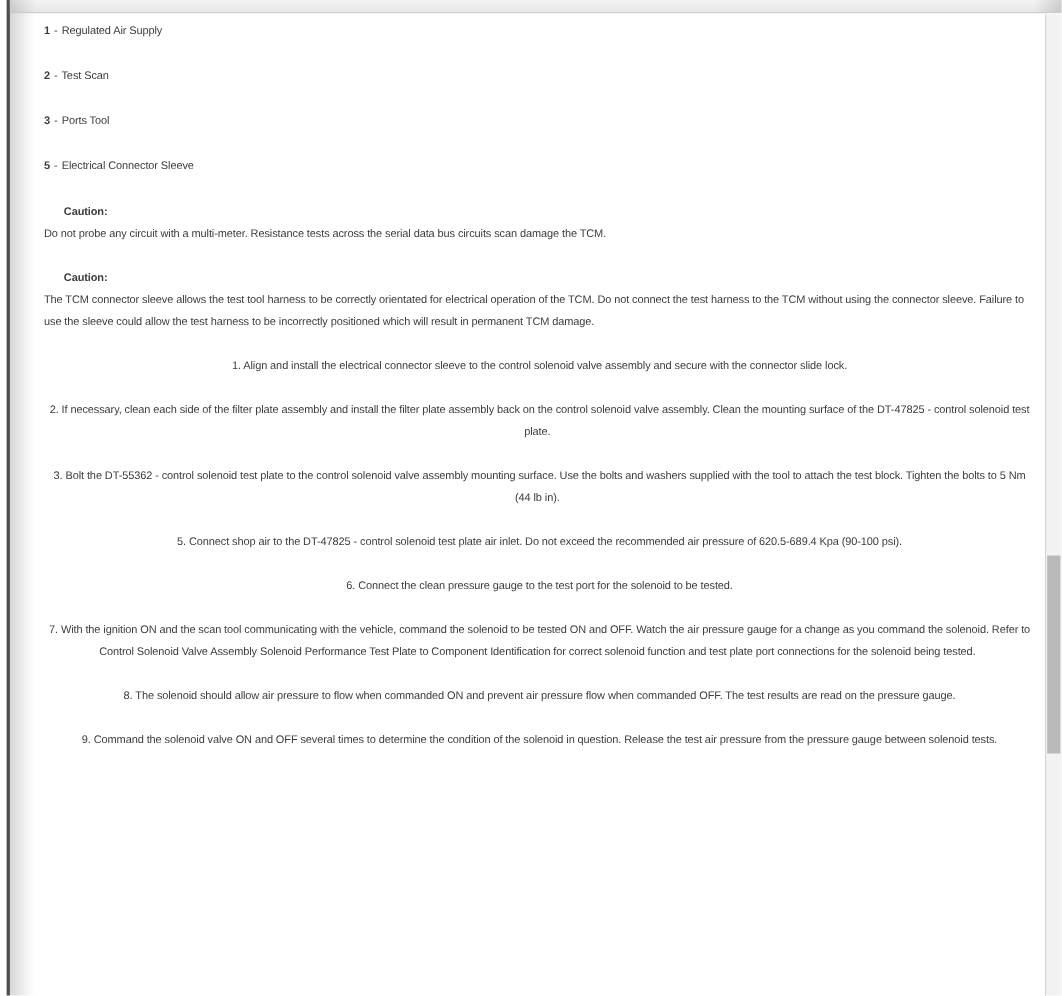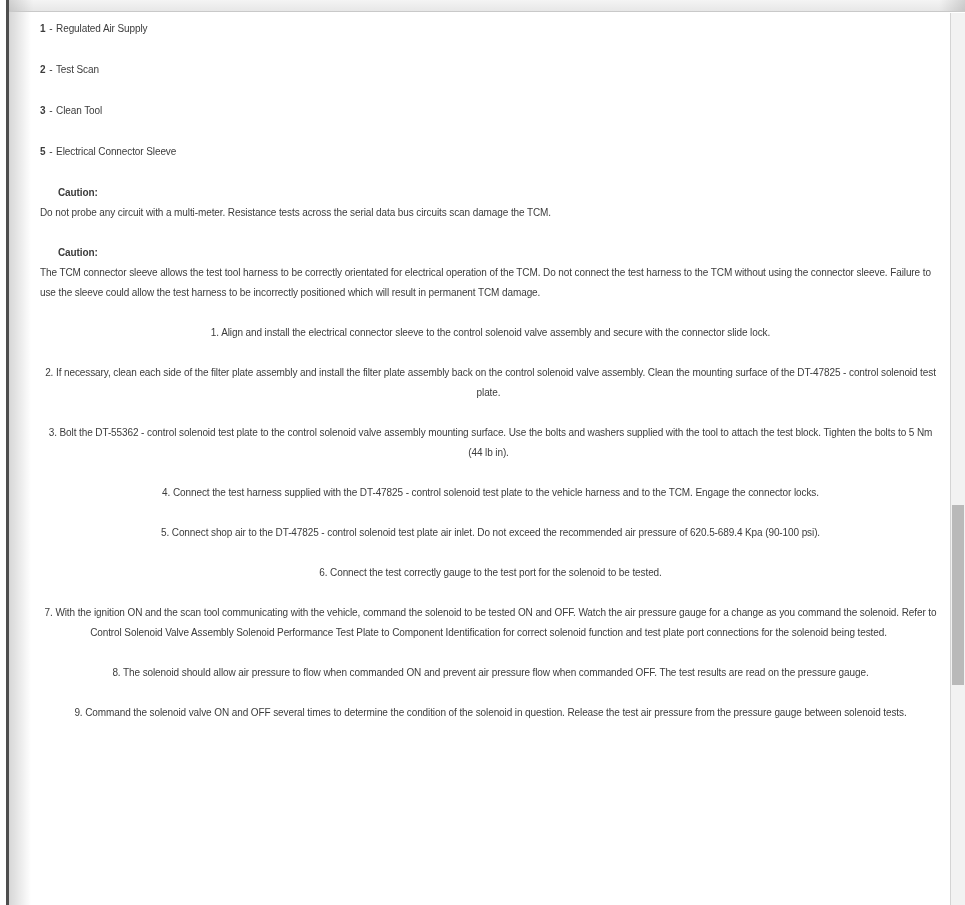--- a/index.html
+++ b/index.html
@@ -82,21 +82,21 @@
         <span class="label">Regulated Air Supply</span>
       </div>
       <div class="legend-item">
         <span class="num">2</span>
         <span class="sep">-</span>
         <span class="label">Test Scan</span>
       </div>
       <div class="legend-item">
         <span class="num">3</span>
         <span class="sep">-</span>
-        <span class="label">Clean Tool</span>
+        <span class="label">Ports Tool</span>
       </div>
       <div class="legend-item">
         <span class="num">5</span>
         <span class="sep">-</span>
         <span class="label">Electrical Connector Sleeve</span>
       </div>
     </div>
 
     <div class="caution-block">
       <div class="caution-heading">Caution:</div>
@@ -114,30 +114,26 @@
       </div>
       <div class="step">
         <span class="step-num">2.</span>
         <span class="step-text">If necessary, clean each side of the filter plate assembly and install the filter plate assembly back on the control solenoid valve assembly. Clean the mounting surface of the DT-47825 - control solenoid test plate.</span>
       </div>
       <div class="step">
         <span class="step-num">3.</span>
         <span class="step-text">Bolt the DT-55362 - control solenoid test plate to the control solenoid valve assembly mounting surface. Use the bolts and washers supplied with the tool to attach the test block. Tighten the bolts to 5 Nm (44 lb in).</span>
       </div>
       <div class="step">
-        <span class="step-num">4.</span>
-        <span class="step-text">Connect the test harness supplied with the DT-47825 - control solenoid test plate to the vehicle harness and to the TCM. Engage the connector locks.</span>
-      </div>
-      <div class="step">
         <span class="step-num">5.</span>
         <span class="step-text">Connect shop air to the DT-47825 - control solenoid test plate air inlet. Do not exceed the recommended air pressure of 620.5-689.4 Kpa (90-100 psi).</span>
       </div>
       <div class="step">
         <span class="step-num">6.</span>
-        <span class="step-text">Connect the test correctly gauge to the test port for the solenoid to be tested.</span>
+        <span class="step-text">Connect the clean pressure gauge to the test port for the solenoid to be tested.</span>
       </div>
       <div class="step">
         <span class="step-num">7.</span>
         <span class="step-text">With the ignition ON and the scan tool communicating with the vehicle, command the solenoid to be tested ON and OFF. Watch the air pressure gauge for a change as you command the solenoid. Refer to Control Solenoid Valve Assembly Solenoid Performance Test Plate to Component Identification for correct solenoid function and test plate port connections for the solenoid being tested.</span>
       </div>
       <div class="step">
         <span class="step-num">8.</span>
         <span class="step-text">The solenoid should allow air pressure to flow when commanded ON and prevent air pressure flow when commanded OFF. The test results are read on the pressure gauge.</span>
       </div>
       <div class="step">

